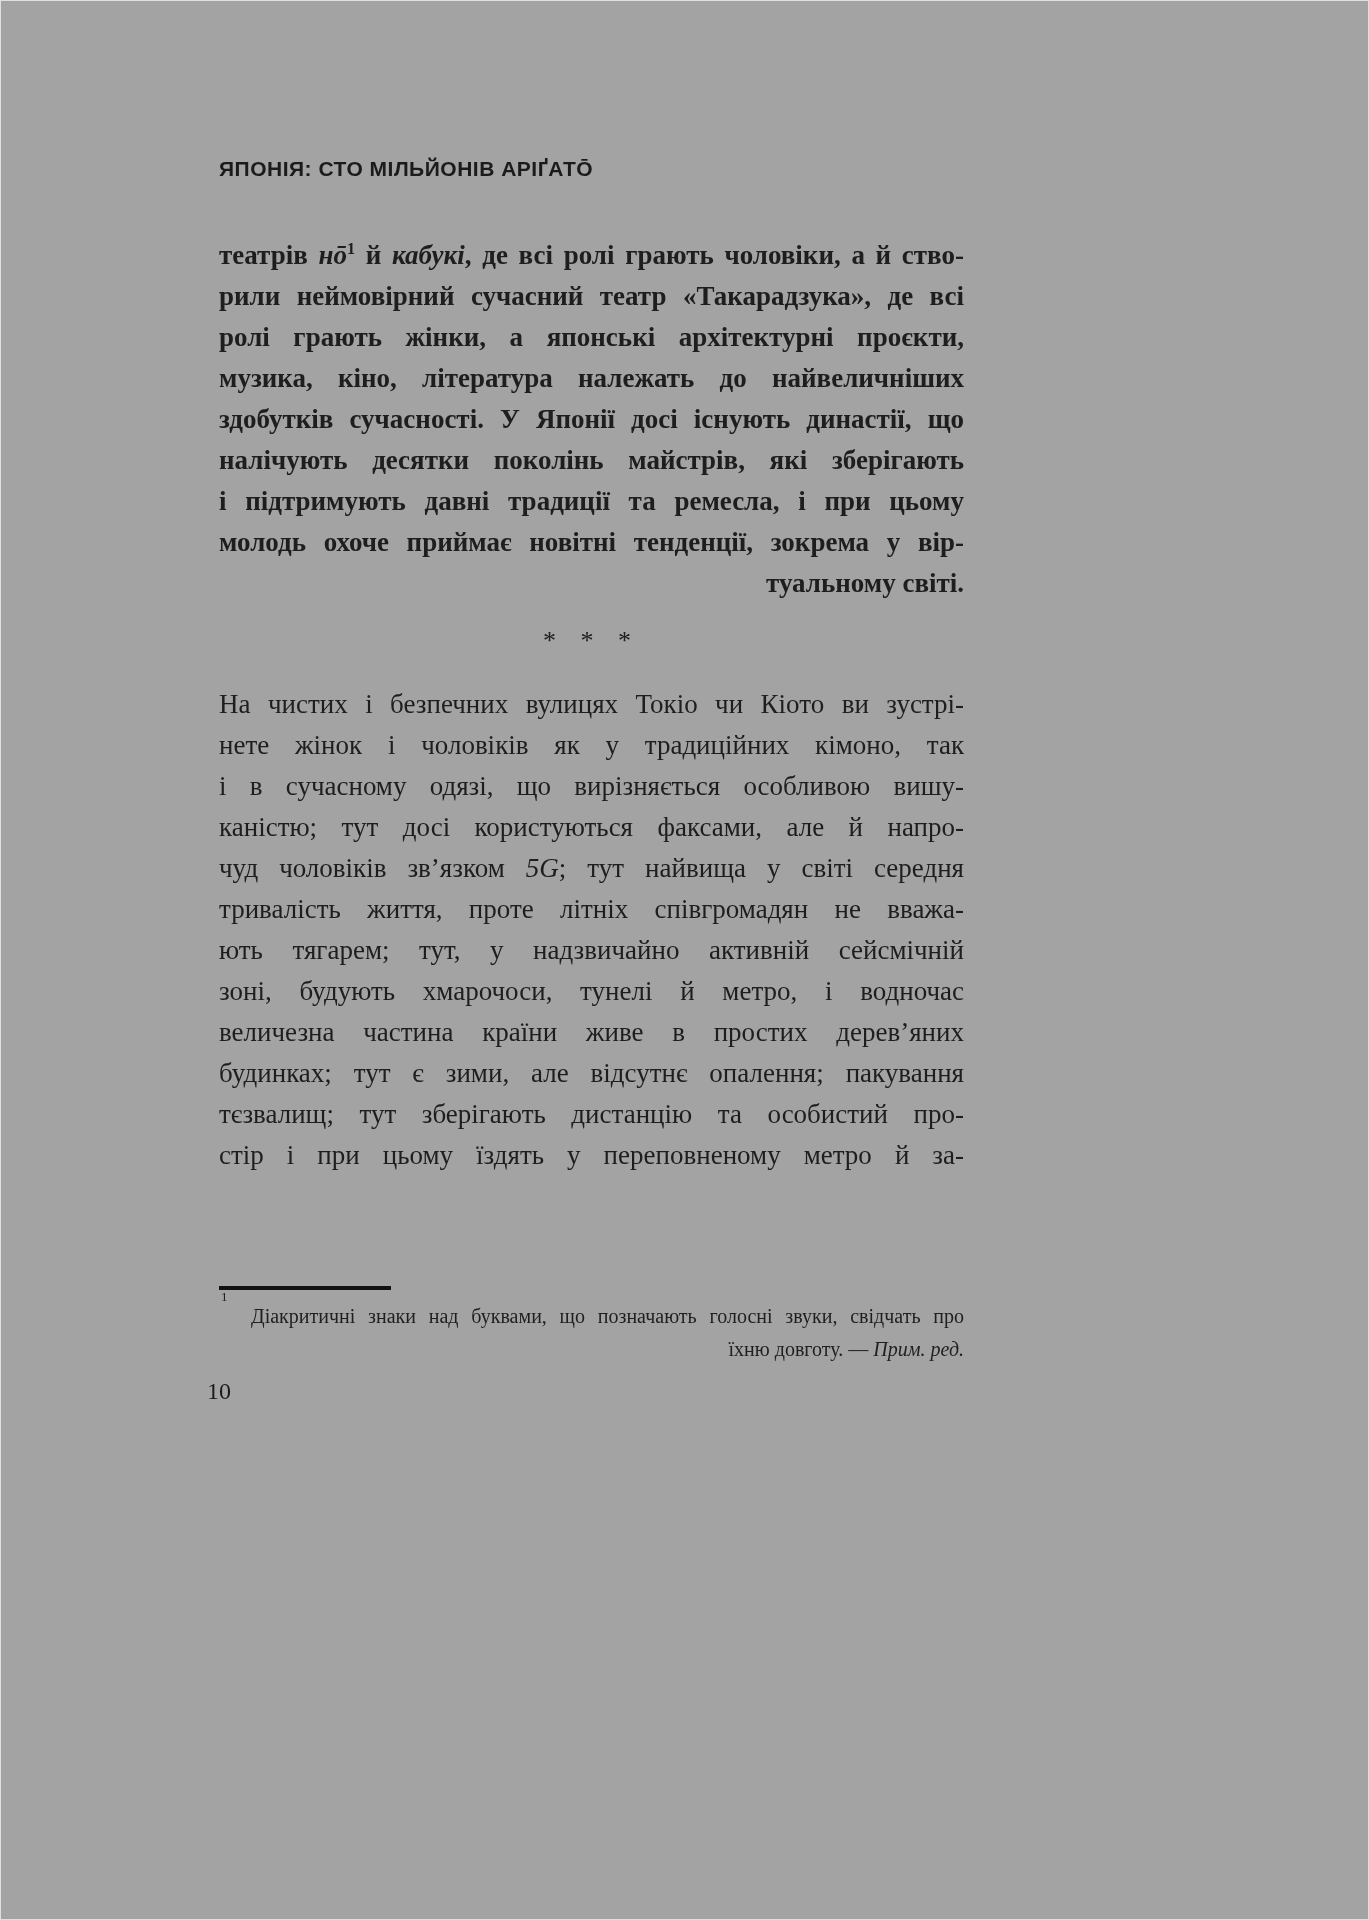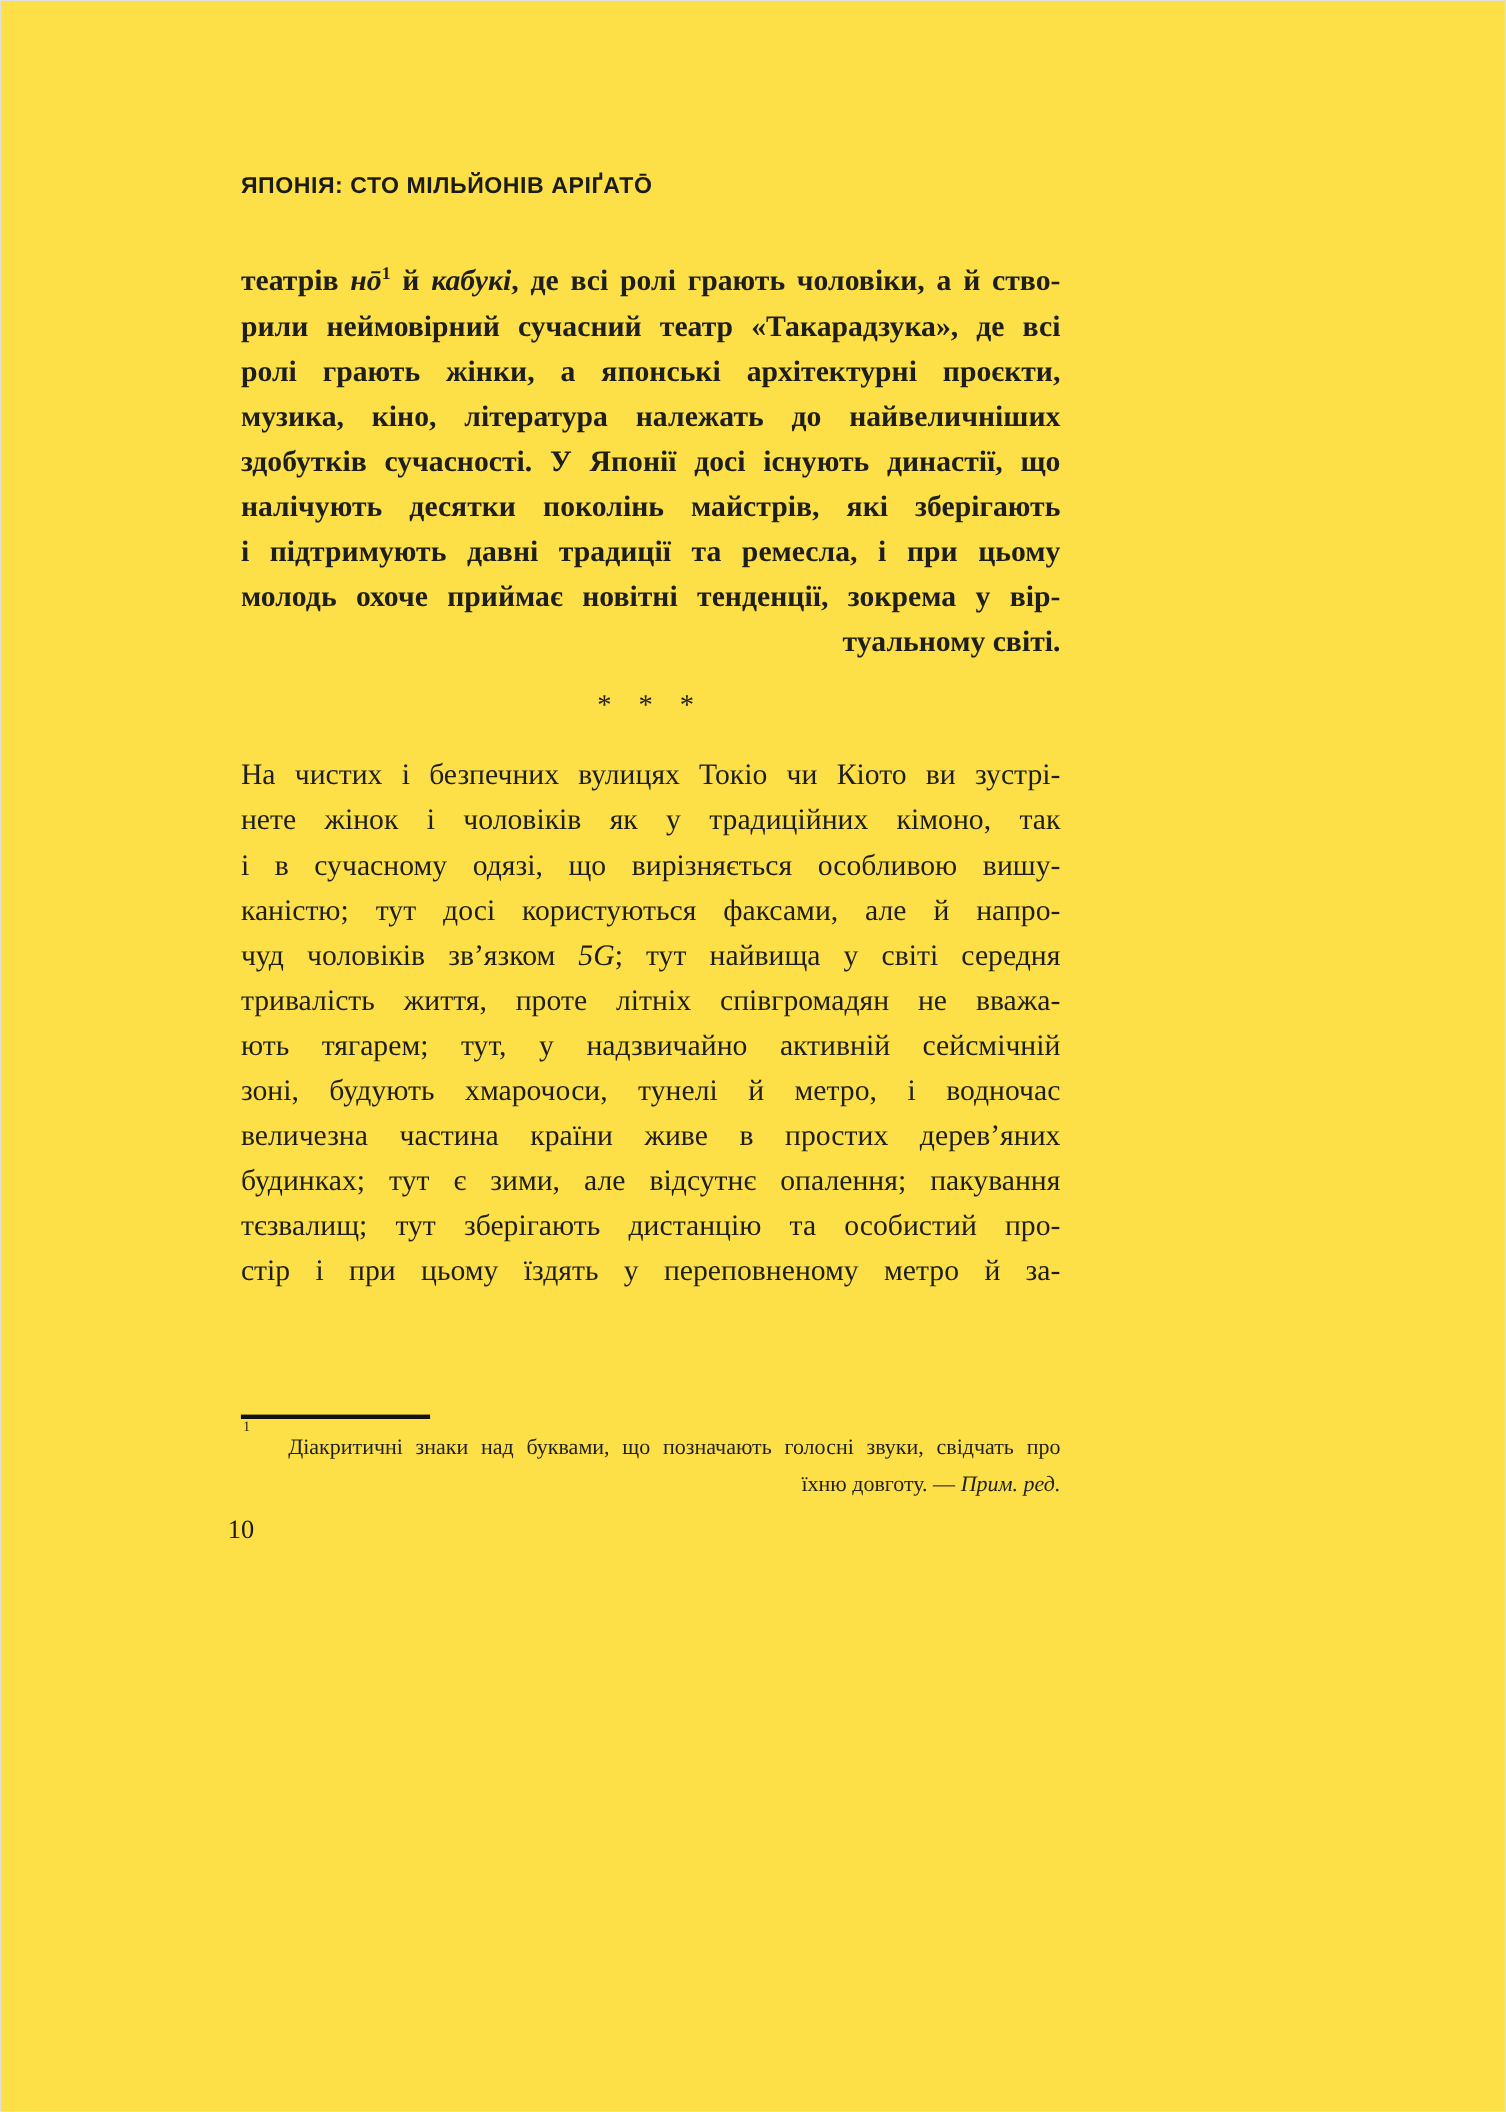--- a/index.html
+++ b/index.html
@@ -4,21 +4,21 @@
 <style>
   html, body {
     margin: 0;
     padding: 0;
     background: #ffffff;
   }
   .page {
     position: relative;
     width: 1369px;
     height: 1920px;
-    background: #fde047;
+    background: #a3a3a3;
     box-shadow: inset 0 0 0 1px #e0e0e0;
     font-family: "Liberation Serif", serif;
     color: #1e1e1e;
     overflow: hidden;
   }
   .running-header {
     position: absolute;
     left: 219px;
     top: 157px;
     font-family: "Liberation Sans", sans-serif;
@@ -75,21 +75,21 @@
     line-height: 33px;
     color: #1f1f1f;
   }
   .fn-marker {
     position: absolute;
     left: 2px;
     top: -3px;
     font-size: 13px;
   }
   .fn-text {
-    margin-left: 43px;
+    margin-left: 32px;
   }
   .page-number {
     position: absolute;
     left: 207px;
     top: 1378px;
     font-size: 24px;
     font-weight: normal;
     color: #1b1b1b;
   }
 </style>

